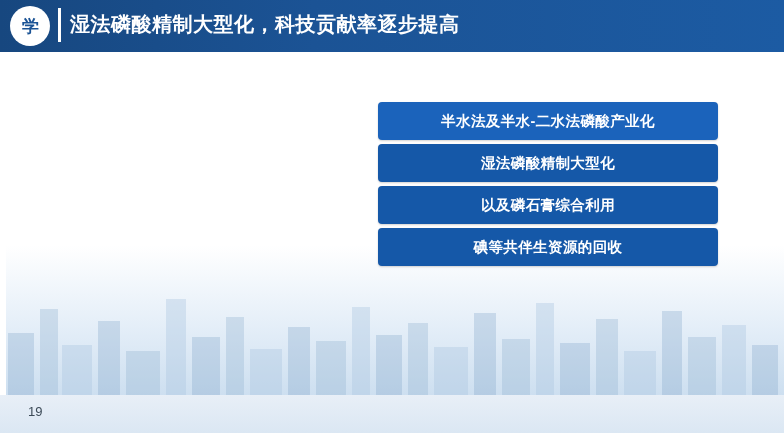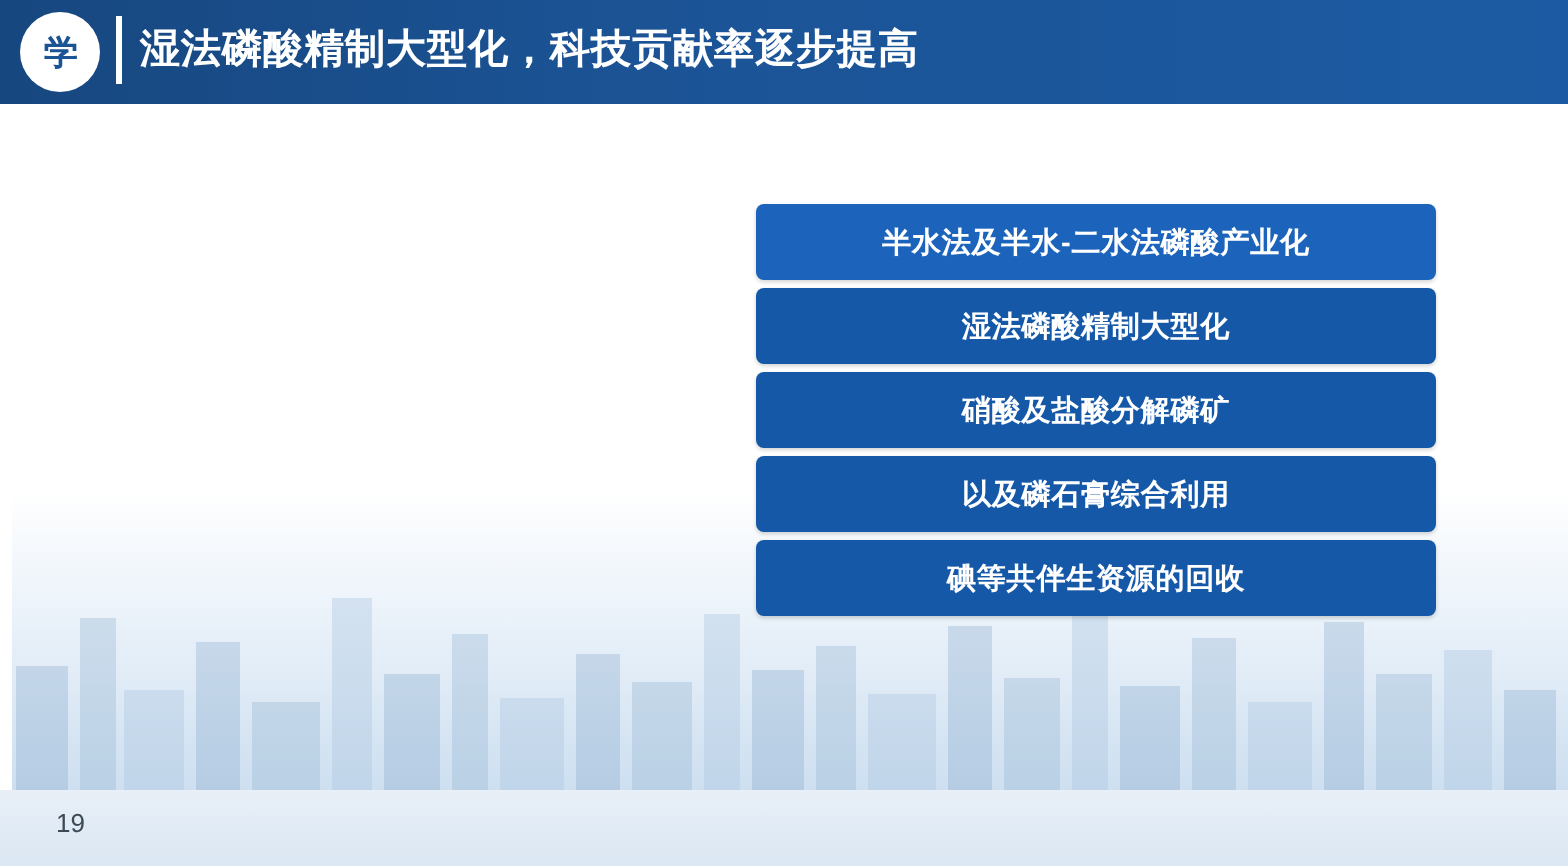--- a/index.html
+++ b/index.html
@@ -221,23 +221,20 @@
 
 
   <div id="bars">
     <div class="bar accent">
       <span>半水法及半水-二水法磷酸产业化</span>
     </div>
     <div class="bar">
       <span>湿法磷酸精制大型化</span>
     </div>
     <div class="bar">
-      <span>硝酸及盐酸分解磷矿</span>
-    </div>
-    <div class="bar">
       <span>以及磷石膏综合利用</span>
     </div>
     <div class="bar">
       <span>碘等共伴生资源的回收</span>
     </div>
   </div>
 
   <div id="footer">
     <div id="footer-bar"></div>
     <div id="slide-number">19</div>

